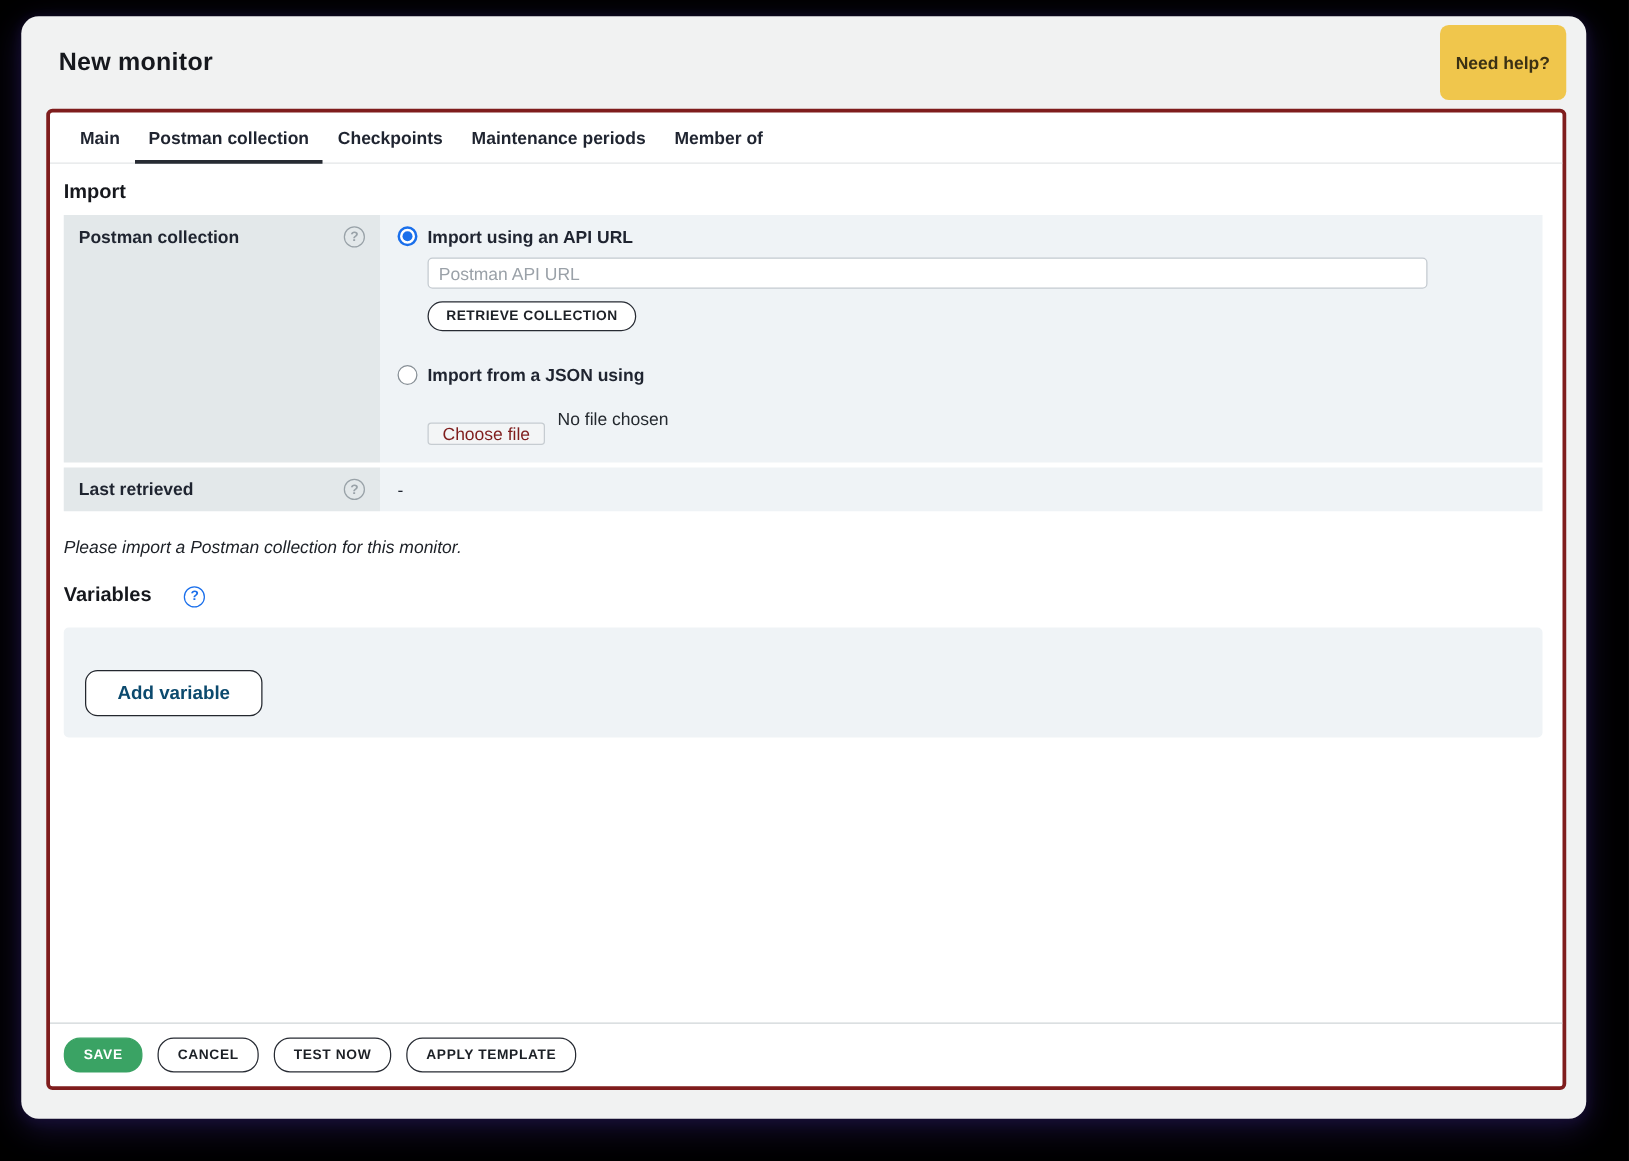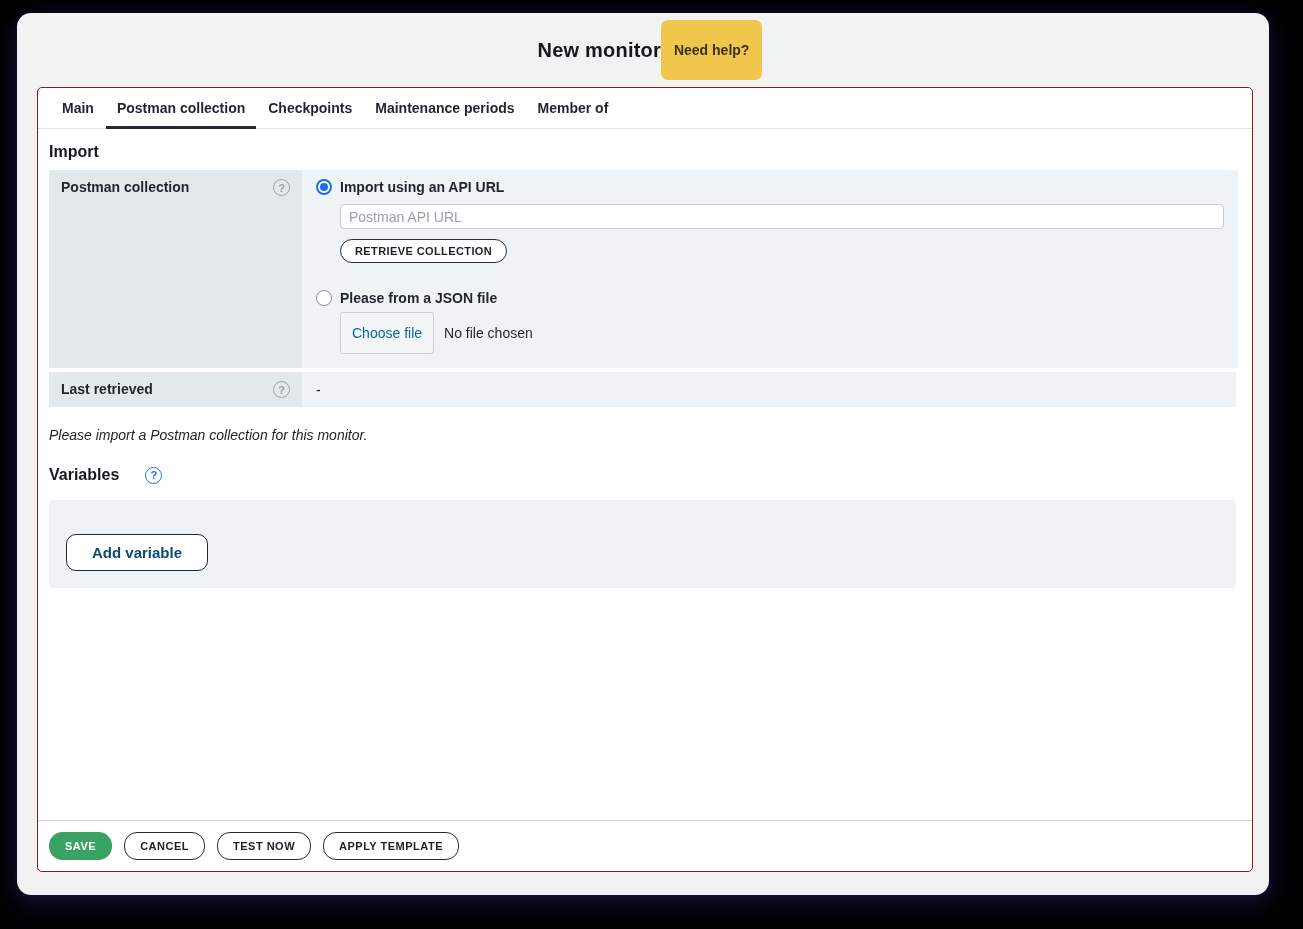--- a/index.html
+++ b/index.html
@@ -9,33 +9,33 @@
   .card {
     position:absolute; left:17px; top:13px; width:1252px; height:882px;
     background:#f1f2f2; border-radius:14px;
     box-shadow:0 8px 26px rgba(24,16,56,0.95), 0 2px 10px rgba(24,16,56,0.8);
     display:flex; flex-direction:column;
   }
 
   
   .card-header {
     height:74px; flex:0 0 74px;
-    display:flex; align-items:center; justify-content:center;
+    display:flex; align-items:center; justify-content:space-between;
     padding:0 16px 0 30px;
   }
   .page-title { font-size:20px; font-weight:700; color:#16181d; letter-spacing:0.2px; }
   .need-help-btn {
     background:#f0c64c; color:#3b3114; border:none; border-radius:7px;
     font-family:inherit; font-size:14px; font-weight:700; padding:22px 13px; cursor:pointer;
   }
 
   
   .panel {
     flex:1 1 auto; margin:0 16px 23px 20px;
-    background:#fff; border:1px solid #7f1d1d; border-radius:5px;
+    background:#fff; border:3px solid #7f1d1d; border-radius:5px;
     display:flex; flex-direction:column; overflow:hidden;justify-content:center;
   }
 
   
   .tabbar {
     flex:0 0 41px; display:flex; align-items:stretch;
     padding-left:13px; border-bottom:1px solid #e3e6e8;
   }
   .tab {
     display:flex; align-items:center; padding:0 11px; margin-right:1px;
@@ -77,38 +77,38 @@
     border:1.5px solid #878f96; background:#fff; position:relative;
   }
   .radio.checked { border:2px solid #1a6feb; }
   .radio.checked::after {
     content:""; position:absolute; left:50%; top:50%; transform:translate(-50%,-50%);
     width:8px; height:8px; border-radius:50%; background:#1a6feb;
   }
   .radio-label { font-size:14px; font-weight:700; color:#1f2430; cursor:pointer; }
 
   .api-url-input {
-    display:block; margin:9px 0 0 24px; width:884px; height:25px;
+    display:block; margin:9px 0 0 24px; width:800px; height:25px;
     border:1px solid #c4cad0; border-radius:4px; background:#fff;
     font-family:inherit; font-size:14px; color:#1f2430; padding:0 8px;
   }
   .api-url-input::placeholder { color:#9aa1a8; }
 
   .retrieve-btn {
     margin:10px 0 0 24px; display:inline-block;
     background:#fff; border:1.7px solid #272b33; border-radius:13px;
     font-family:inherit; font-size:11px; font-weight:700; letter-spacing:0.4px;
     color:#1c2026; padding:5px 14px; cursor:pointer;
   }
 
   .json-radio-row { margin-top:27px; }
   .file-row { display:flex; align-items:center; margin:6px 0 0 24px; }
   .choose-file-btn {
     background:#f3f5f6; border:1px solid #c6ccd1; border-radius:3px;
-    font-family:inherit; font-size:14px; color:#0369a1; padding:12px 11px; cursor:pointer;
+    font-family:inherit; font-size:14px; color:#7f1d1d; padding:0 11px; cursor:pointer;margin-top:24px;
   }
   .file-status { font-size:14px; color:#24292f; margin-left:10px; }
 
   .dash-value { font-size:14px; color:#1f2430; }
 
   
   .details-block { margin-top:20px; }
   .details-note { font-size:14px; font-style:italic; color:#1d2127; margin-top:6px; }
 
   
@@ -173,21 +173,21 @@
                 <span class="radio checked"></span>
                 <span class="radio-label">Import using an API URL</span>
               </div>
 
               <input class="api-url-input" type="text" placeholder="Postman API URL" style="">
 
               <button class="retrieve-btn">RETRIEVE COLLECTION</button>
 
               <div class="radio-row json-radio-row">
                 <span class="radio"></span>
-                <span class="radio-label">Please from a JSON file</span>
+                <span class="radio-label">Import from a JSON using</span>
               </div>
 
               <div class="file-row">
                 <button class="choose-file-btn">Choose file</button>
                 <span class="file-status">No file chosen</span>
               </div>
 
             </div>
           </div>
 

